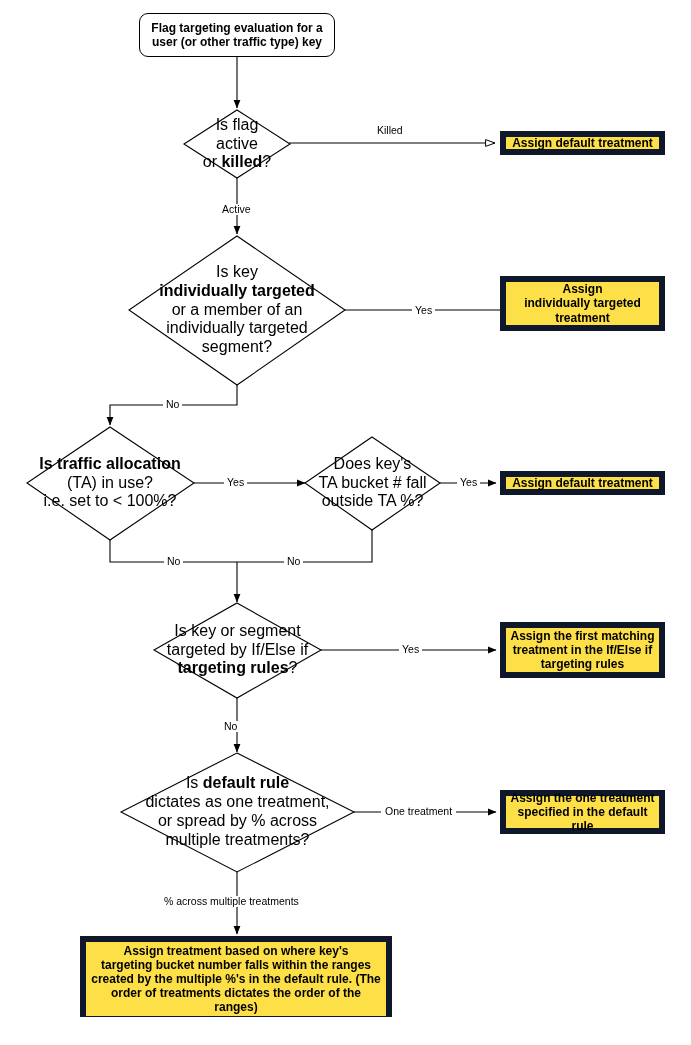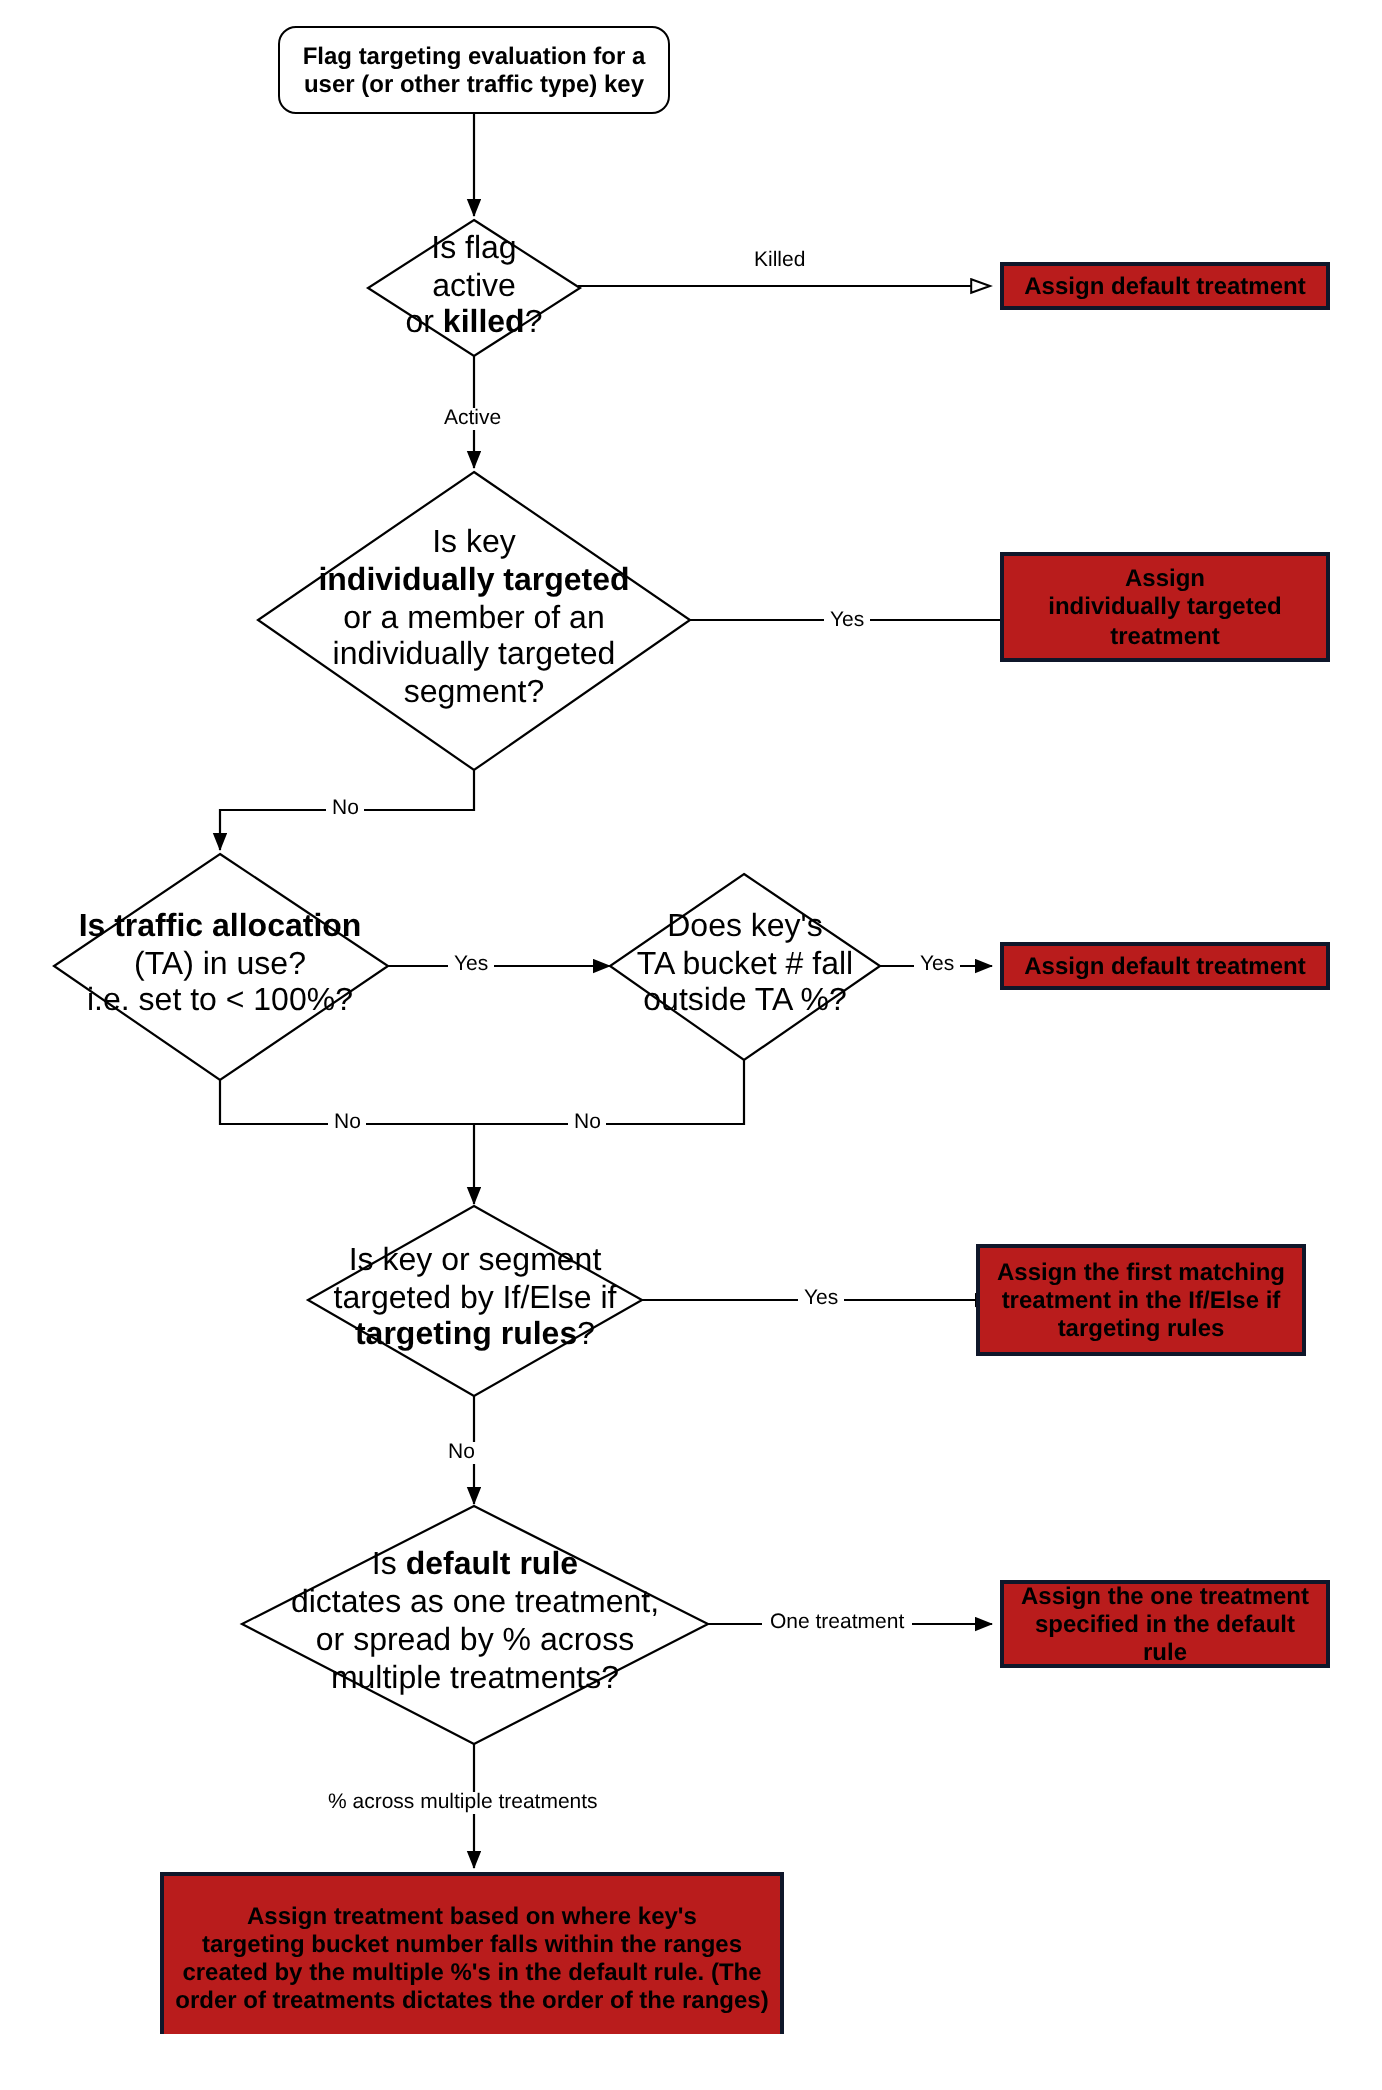--- a/index.html
+++ b/index.html
@@ -46,22 +46,22 @@
   .terminator {
     border: 1px solid #000000;
     border-radius: 9px;
     background: #ffffff;
     font-size: 12px;
     font-weight: bold;
   }
 
   
   .process {
-    border: 2px solid #0f172a;
-    background: #b91c1c;
+    border: 6px solid #0f172a;
+    background: #fde047;
     font-size: 12px;
     font-weight: bold;
   }
 
   
   .diamond {
     background: transparent;
     font-size: 16px;
     font-weight: normal;
     z-index: 2;
@@ -169,21 +169,21 @@
   </div>
 
   <div class="node process" style="left:500px; top:471px; width:165px; height:24px;">
     <span class="txt">Assign default treatment</span>
   </div>
 
   <div class="node diamond" style="left:154px; top:623px; width:167px; height:54px;">
     <span class="txt"><span>Is key or segment</span><br><span>targeted by If/Else if</span><br><b>targeting rules</b><span>?</span></span>
   </div>
 
-  <div class="node process" style="left:488px; top:622px; width:165px; height:56px;">
+  <div class="node process" style="left:500px; top:622px; width:165px; height:56px;">
     <span class="txt">Assign the first matching
 treatment in the If/Else if
 targeting rules</span>
   </div>
 
   <div class="node diamond" style="left:121px; top:777px; width:233px; height:70px;">
     <span class="txt"><span>Is </span><b>default rule</b><br><span>dictates as one treatment,</span><br><span>or spread by % across</span><br><span>multiple treatments?</span></span>
   </div>
 
   <div class="node process" style="left:500px; top:790px; width:165px; height:44px;">

